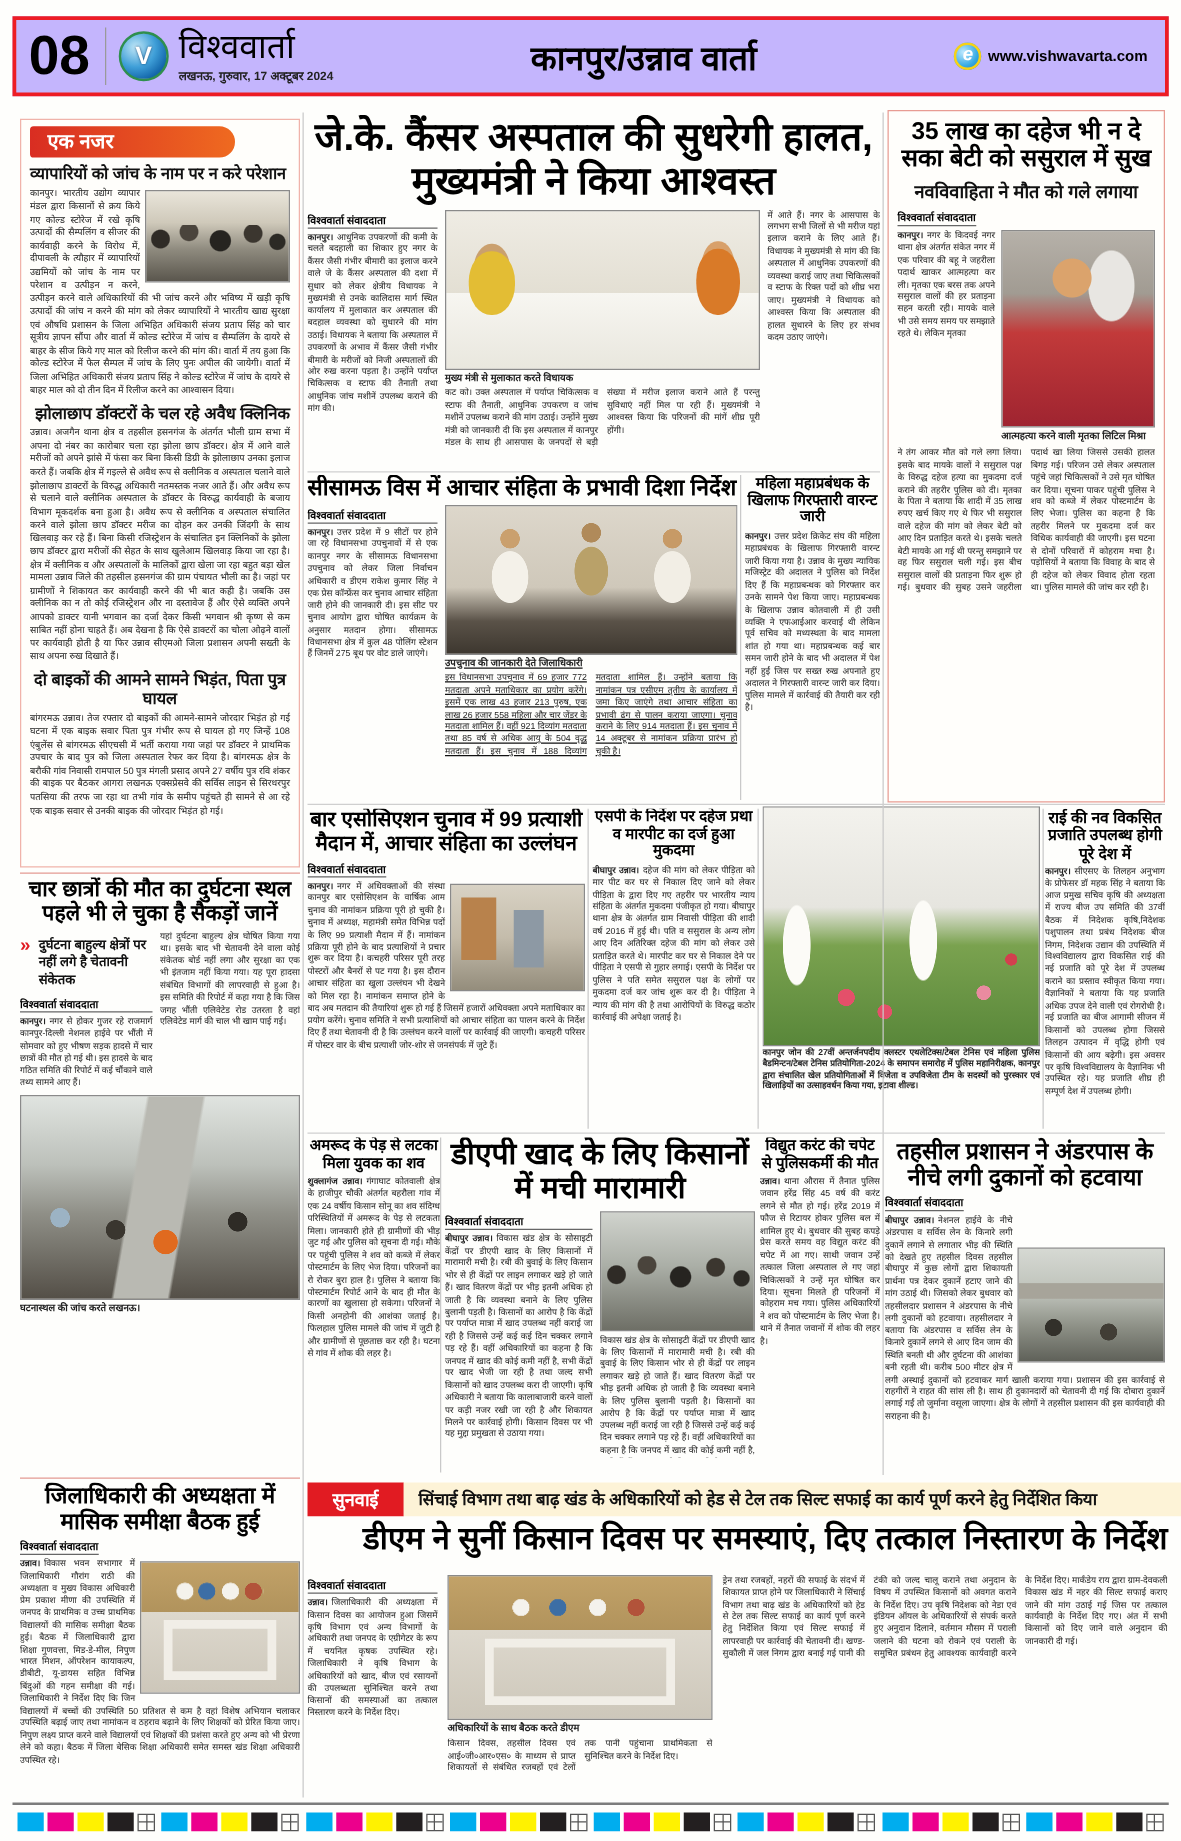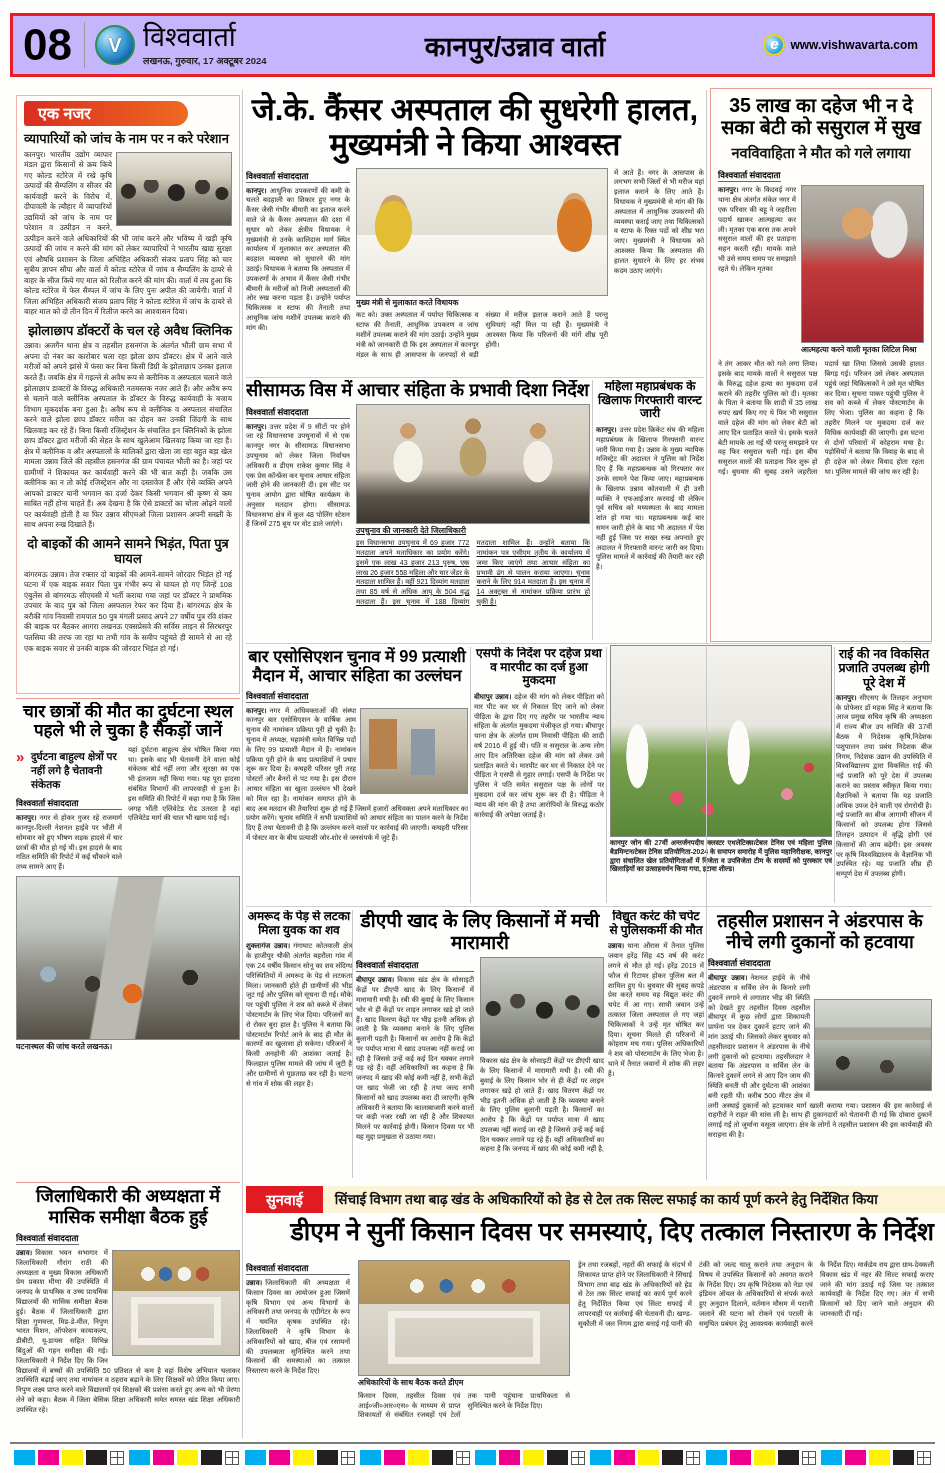--- a/index.html
+++ b/index.html
@@ -255,21 +255,21 @@
     <div class="photo ph-accident" style="width:100%;height:164px;margin-top:4px;"></div>
     <div class="caption">घटनास्थल की जांच करते लखनऊ।</div>
   </div>
 
   <div class="abs clip" style="left:246px;top:910px;width:106px;height:268px;">
     <h3 class="hl center" style="font-size:12px;">अमरूद के पेड़ से लटका मिला युवक का शव</h3>
     <p class="body-sm" style="margin-top:4px;"><b class="dl">शुक्लागंज उन्नाव।</b><span>गंगाघाट कोतवाली क्षेत्र के हाजीपुर चौकी अंतर्गत बहरौला गांव में एक 24 वर्षीय किसान सोनू का शव संदिग्ध परिस्थितियों में अमरूद के पेड़ से लटकता मिला। जानकारी होते ही ग्रामीणों की भीड़ जुट गई और पुलिस को सूचना दी गई। मौके पर पहुंची पुलिस ने शव को कब्जे में लेकर पोस्टमार्टम के लिए भेज दिया। परिजनों का रो रोकर बुरा हाल है। पुलिस ने बताया कि पोस्टमार्टम रिपोर्ट आने के बाद ही मौत के कारणों का खुलासा हो सकेगा। परिजनों ने किसी अनहोनी की आशंका जताई है। फिलहाल पुलिस मामले की जांच में जुटी है और ग्रामीणों से पूछताछ कर रही है। घटना से गांव में शोक की लहर है।</span></p>
   </div>
 
   <div class="abs clip" style="left:356px;top:910px;width:248px;height:268px;">
-    <h2 class="hl center" style="font-size:19px;">डीएपी खाद के लिए किसानों में मची मारामारी</h2>
+    <h2 class="hl center" style="font-size:24px;">डीएपी खाद के लिए किसानों में मची मारामारी</h2>
     <div class="row" style="margin-top:4px;">
       <div class="col" style="width:118px;flex:0 0 auto;">
         <span class="byline">विश्ववार्ता संवाददाता</span>
         <p class="body-sm"><b class="dl">बीघापुर उन्नाव।</b><span>विकास खंड क्षेत्र के सोसाइटी केंद्रों पर डीएपी खाद के लिए किसानों में मारामारी मची है। रबी की बुवाई के लिए किसान भोर से ही केंद्रों पर लाइन लगाकर खड़े हो जाते हैं। खाद वितरण केंद्रों पर भीड़ इतनी अधिक हो जाती है कि व्यवस्था बनाने के लिए पुलिस बुलानी पड़ती है। किसानों का आरोप है कि केंद्रों पर पर्याप्त मात्रा में खाद उपलब्ध नहीं कराई जा रही है जिससे उन्हें कई कई दिन चक्कर लगाने पड़ रहे हैं। वहीं अधिकारियों का कहना है कि जनपद में खाद की कोई कमी नहीं है, सभी केंद्रों पर खाद भेजी जा रही है तथा जल्द सभी किसानों को खाद उपलब्ध करा दी जाएगी। कृषि अधिकारी ने बताया कि कालाबाजारी करने वालों पर कड़ी नजर रखी जा रही है और शिकायत मिलने पर कार्रवाई होगी। किसान दिवस पर भी यह मुद्दा प्रमुखता से उठाया गया।</span></p>
       </div>
       <div class="col" style="flex:1;">
         <div class="photo ph-market" style="width:100%;height:96px;"></div>
         <p class="body-sm clip" style="margin-top:3px;height:98px;">विकास खंड क्षेत्र के सोसाइटी केंद्रों पर डीएपी खाद के लिए किसानों में मारामारी मची है। रबी की बुवाई के लिए किसान भोर से ही केंद्रों पर लाइन लगाकर खड़े हो जाते हैं। खाद वितरण केंद्रों पर भीड़ इतनी अधिक हो जाती है कि व्यवस्था बनाने के लिए पुलिस बुलानी पड़ती है। किसानों का आरोप है कि केंद्रों पर पर्याप्त मात्रा में खाद उपलब्ध नहीं कराई जा रही है जिससे उन्हें कई कई दिन चक्कर लगाने पड़ रहे हैं। वहीं अधिकारियों का कहना है कि जनपद में खाद की कोई कमी नहीं है, सभी केंद्रों पर खाद भेजी जा रही है तथा जल्द सभी किसानों को खाद उपलब्ध करा दी जाएगी। कृषि अधिकारी ने बताया कि कालाबाजारी करने वालों पर कड़ी नजर रखी जा रही है और शिकायत मिलने पर कार्रवाई होगी। किसान दिवस पर भी यह मुद्दा प्रमुखता से उठाया गया।</p>
       </div>
     </div>

